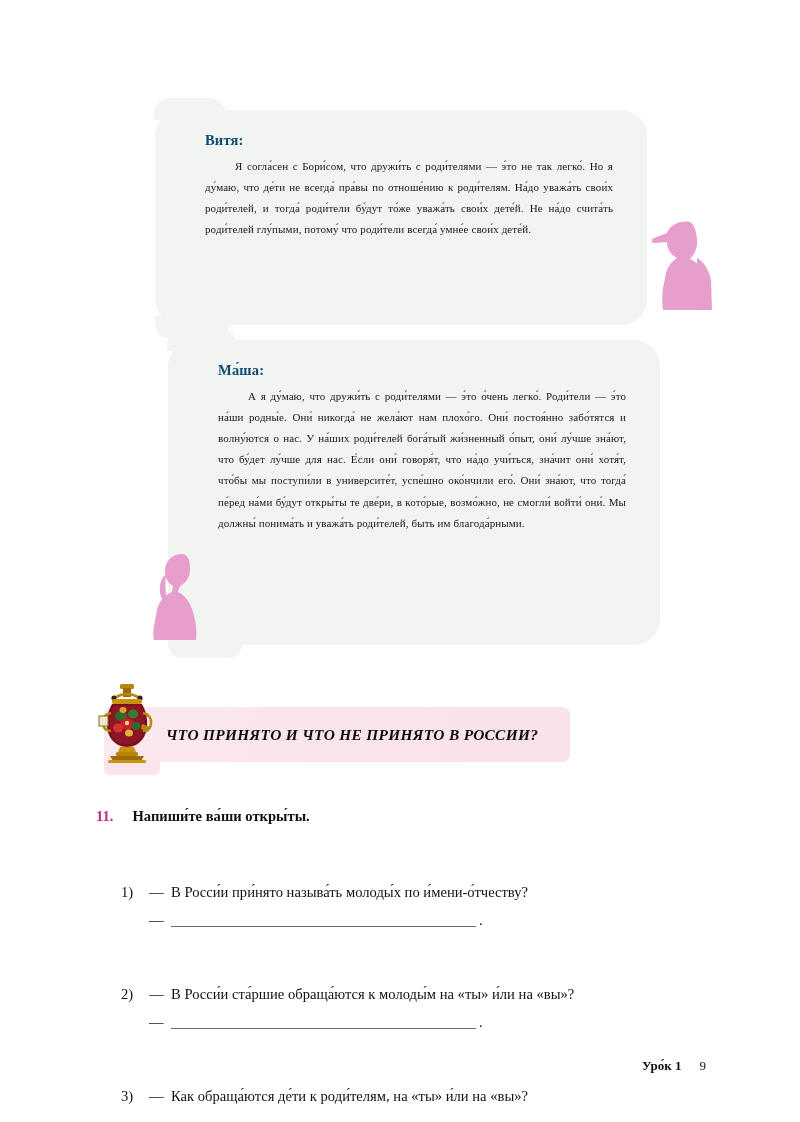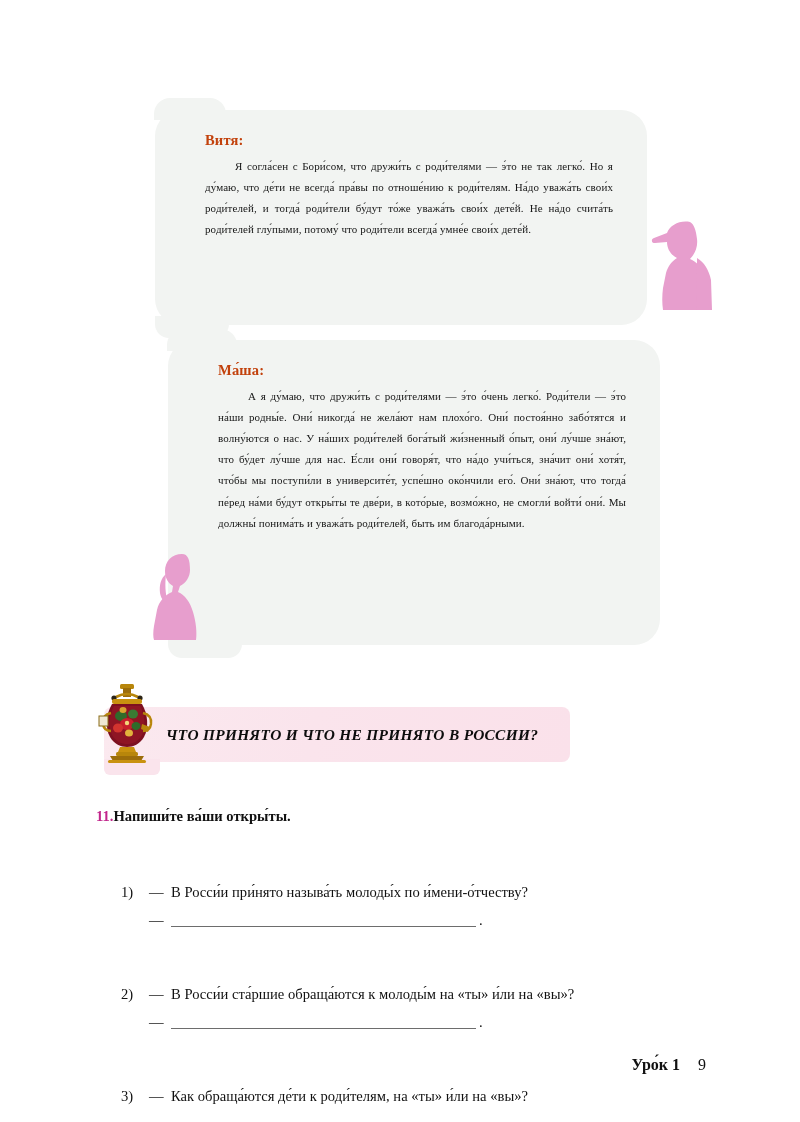--- a/index.html
+++ b/index.html
@@ -80,21 +80,21 @@
     position: absolute;
     left: 0px;
     bottom: -13px;
     width: 74px;
     height: 22px;
     background: #f2f4f2;
     border-radius: 0 0 14px 14px;
   }
 
   .speaker {
-    color: #c2410c;
+    color: #0c4a6e;
     font-weight: bold;
     font-size: 14.5px;
     margin: 0 0 7px 0;
     letter-spacing: 0.2px;
   }
   .bubble-text {
     margin: 0;
     font-size: 11px;
     line-height: 1.92;
     text-align: justify;
@@ -164,21 +164,21 @@
   
   .exercise {
     position: absolute;
     left: 96px;
     top: 808px;
     width: 610px;
   }
   .ex-head {
     display: flex;
     align-items: baseline;
-    gap: 0;
+    gap: 19px;
     font-size: 14.6px;
   }
   .ex-num {
     color: #c2268c;
     font-weight: bold;
   }
   .ex-title {
     font-weight: bold;
     color: #111111;
   }
@@ -223,21 +223,21 @@
   .a-dot { margin-left: 3px; color: #111; line-height: 1; }
 
   
   .footer {
     position: absolute;
     right: 94px;
     bottom: 48px;
     display: flex;
     align-items: baseline;
     gap: 18px;
-    font-size: 16px;
+    font-size: 13px;
   }
   .footer-lesson { font-weight: bold; color: #111; }
   .footer-page   { color: #111; }
 </style>
 </head>
 <body>
 
 <div class="page">
 
   <div class="bubble bubble-1">

